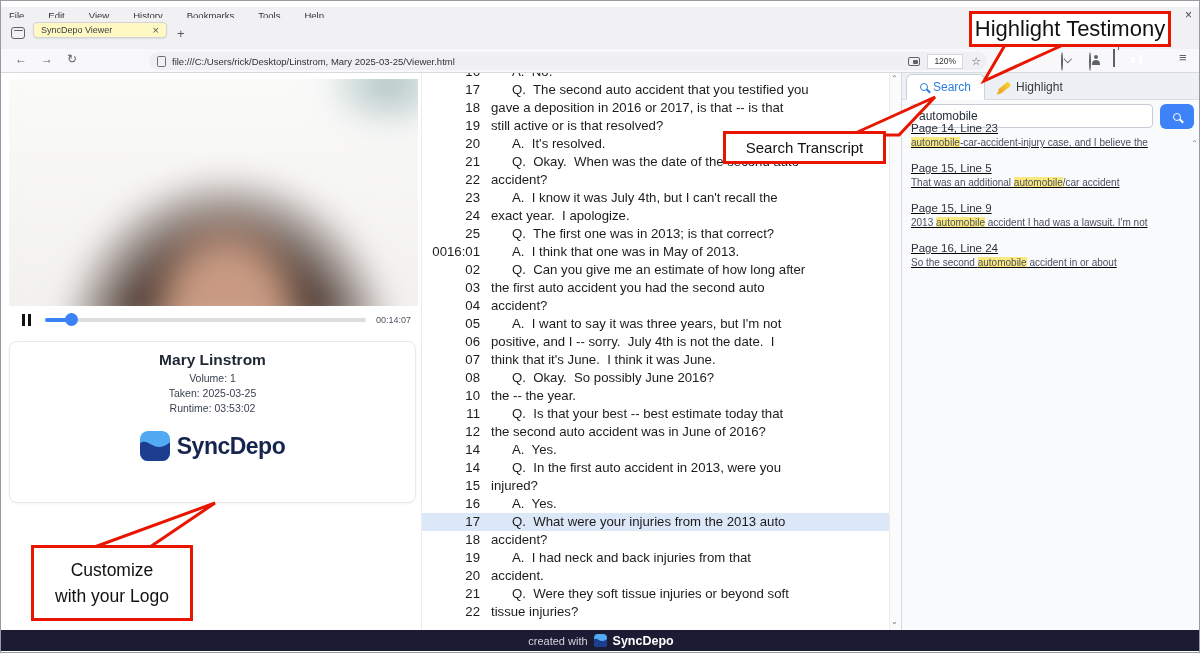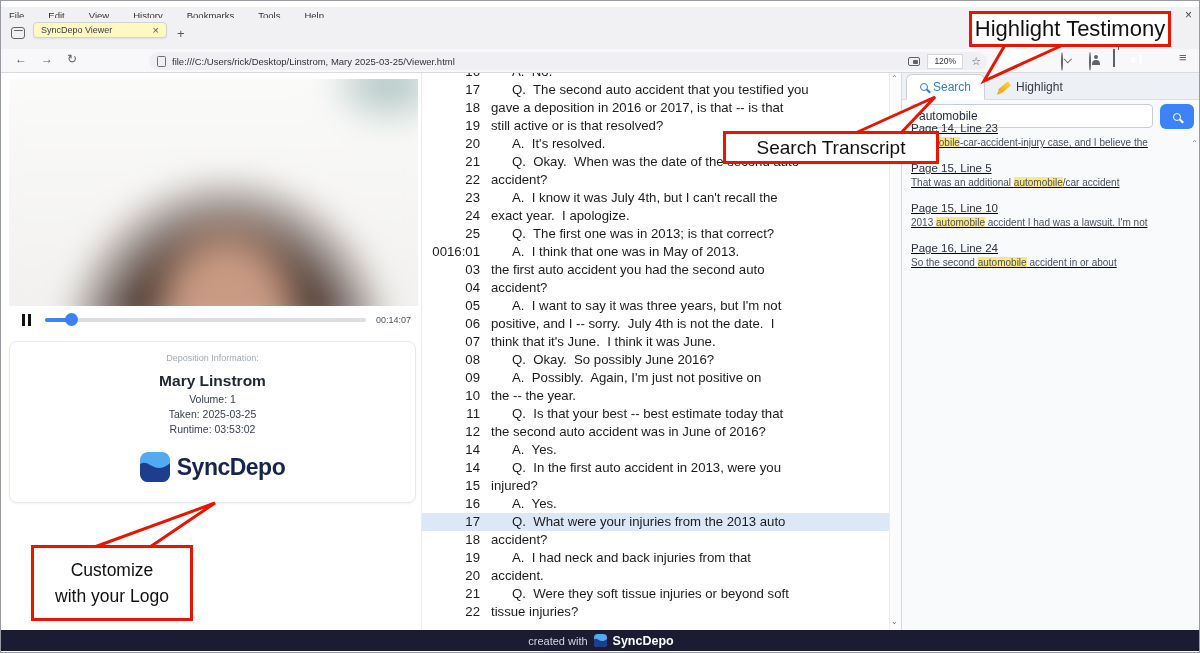--- a/index.html
+++ b/index.html
@@ -108,21 +108,21 @@
 
   
   .footer { position:absolute; left:0; top:629px; width:1200px; height:21px; background:#1b1b33; display:flex; align-items:center; justify-content:center; gap:6px; }
   .f-created { font-size:11px; color:#d3d6de; }
   .f-brand { font-size:12.5px; font-weight:bold; color:#fff; }
 
   
   .tails { position:absolute; left:0; top:0; width:1200px; height:653px; z-index:40; pointer-events:none; }
   .callout { position:absolute; z-index:41; background:#fff; border:3px solid #e81500; color:#111; display:flex; flex-direction:column; align-items:center; justify-content:center; text-align:center; }
   .co-highlight { left:968px; top:10px; width:202px; height:36px; font-size:22px; }
-  .co-search { left:722px; top:130px; width:216px; height:33px; font-size:19px; }
+  .co-search { left:722px; top:130px; width:163px; height:33px; font-size:15px; }
   .co-logo { left:30px; top:544px; width:162px; height:76px; font-size:17.5px; line-height:26px; }
 </style>
 </head>
 <body>
 
 <div class="screen">
 
   <div class="menubar">
 
       <span class="menu-item">File</span>
@@ -179,21 +179,20 @@
     <div class="player-row">
       <span class="pause-ic"></span>
       <div class="slider">
         <div class="slider-fill" style="width: 8%;"></div>
         <div class="slider-thumb" style="left: 8%;"></div>
       </div>
       <span class="player-time">00:14:07</span>
     </div>
 
     <div class="info-card">
-      <div class="dep-label">Deposition Information:</div>
       <div class="dep-name">Mary Linstrom</div>
       <div class="dep-line">Volume: 1</div>
       <div class="dep-line">Taken: 2025-03-25</div>
       <div class="dep-line">Runtime: 03:53:02</div>
       <div class="logo-row">
         <svg width="30" height="30" viewBox="0 0 32 32">
           <defs>
               <clipPath id="lc1">
                 <rect width="32" height="32" rx="8"></rect>
               </clipPath>
@@ -258,20 +257,24 @@
           <div class="t-line">
             <span class="t-num">25</span>
             <span class="t-text qa">Q.  The first one was in 2013; is that correct?</span>
           </div>
 
           <div class="t-line">
             <span class="t-num">0016:01</span>
             <span class="t-text qa">A.  I think that one was in May of 2013.</span>
           </div>
 
+          <div class="t-line">
+            <span class="t-num">02</span>
+            <span class="t-text qa">Q.  Can you give me an estimate of how long after</span>
+          </div>
 
           <div class="t-line">
             <span class="t-num">03</span>
             <span class="t-text">the first auto accident you had the second auto</span>
           </div>
 
           <div class="t-line">
             <span class="t-num">04</span>
             <span class="t-text">accident?</span>
           </div>
@@ -289,24 +292,20 @@
           <div class="t-line">
             <span class="t-num">07</span>
             <span class="t-text">think that it's June.  I think it was June.</span>
           </div>
 
           <div class="t-line">
             <span class="t-num">08</span>
             <span class="t-text qa">Q.  Okay.  So possibly June 2016?</span>
           </div>
 
-          <div class="t-line">
-            <span class="t-num">09</span>
-            <span class="t-text qa">A.  Possibly.  Again, I'm just not positive on</span>
-          </div>
 
           <div class="t-line">
             <span class="t-num">10</span>
             <span class="t-text">the -- the year.</span>
           </div>
 
           <div class="t-line">
             <span class="t-num">11</span>
             <span class="t-text qa">Q.  Is that your best -- best estimate today that</span>
           </div>
@@ -395,21 +394,21 @@
             <div class="r-loc">Page 14, Line 23</div>
             <div class="r-text"><span></span><span class="mark">automobile</span><span>-car-accident-injury case, and I believe the</span></div>
           </div>
 
           <div class="result">
             <div class="r-loc">Page 15, Line 5</div>
             <div class="r-text"><span>That was an additional </span><span class="mark">automobile</span><span>/car accident</span></div>
           </div>
 
           <div class="result">
-            <div class="r-loc">Page 15, Line 10</div>
+            <div class="r-loc">Page 15, Line 9</div>
             <div class="r-text"><span>2013 </span><span class="mark">automobile</span><span> accident I had was a lawsuit. I'm not</span></div>
           </div>
 
           <div class="result">
             <div class="r-loc">Page 16, Line 24</div>
             <div class="r-text"><span>So the second </span><span class="mark">automobile</span><span> accident in or about</span></div>
           </div>
 
       </div>
       <span class="rp-scroll-up">⌃</span>

